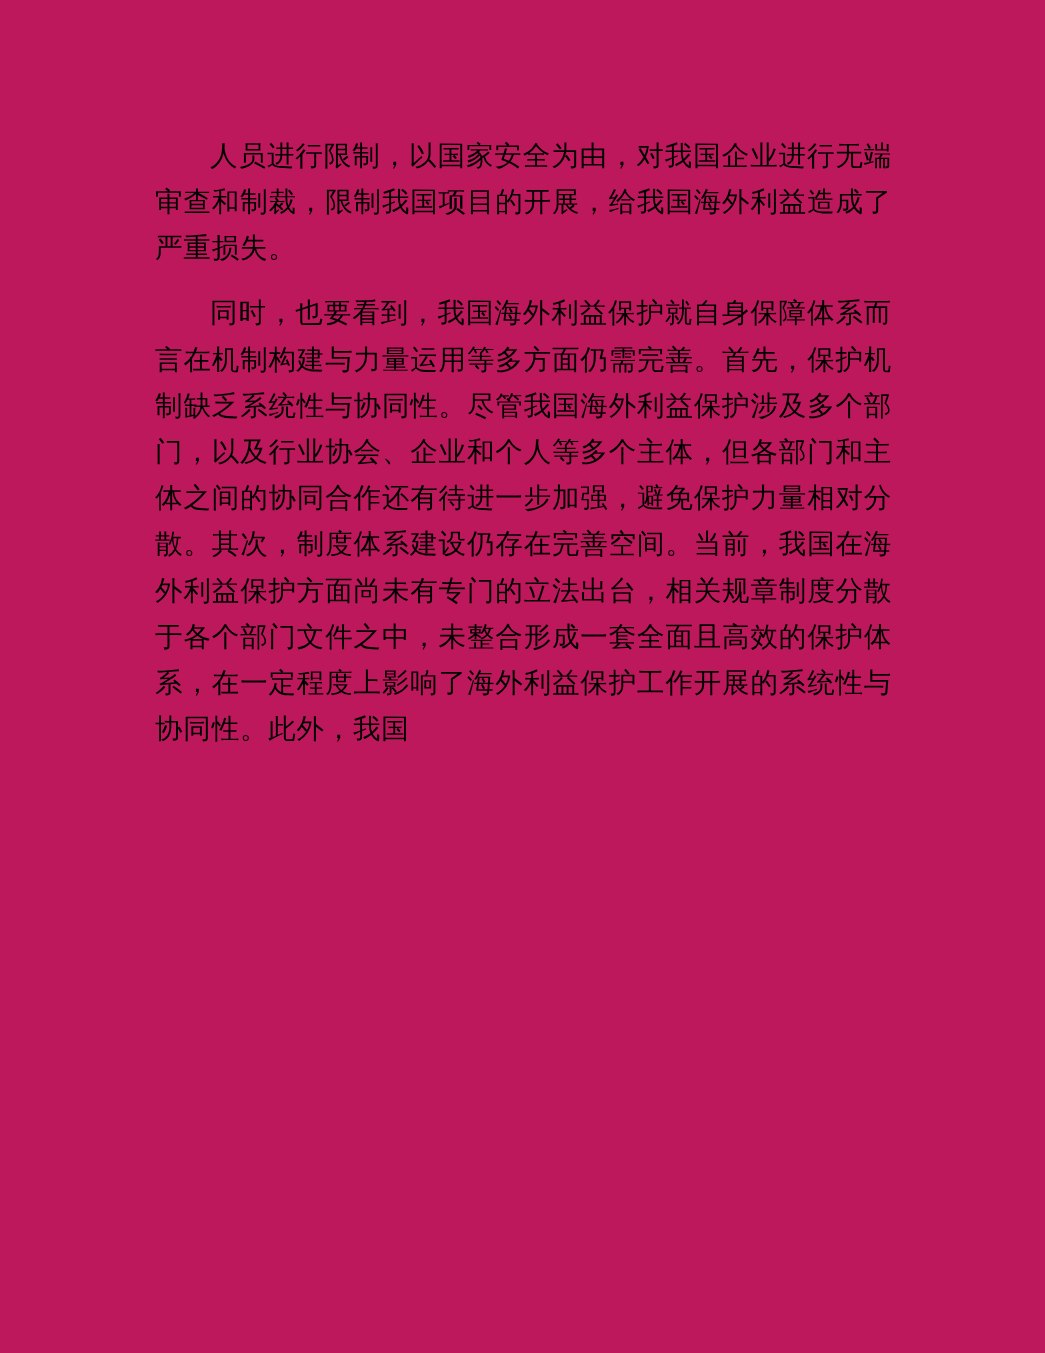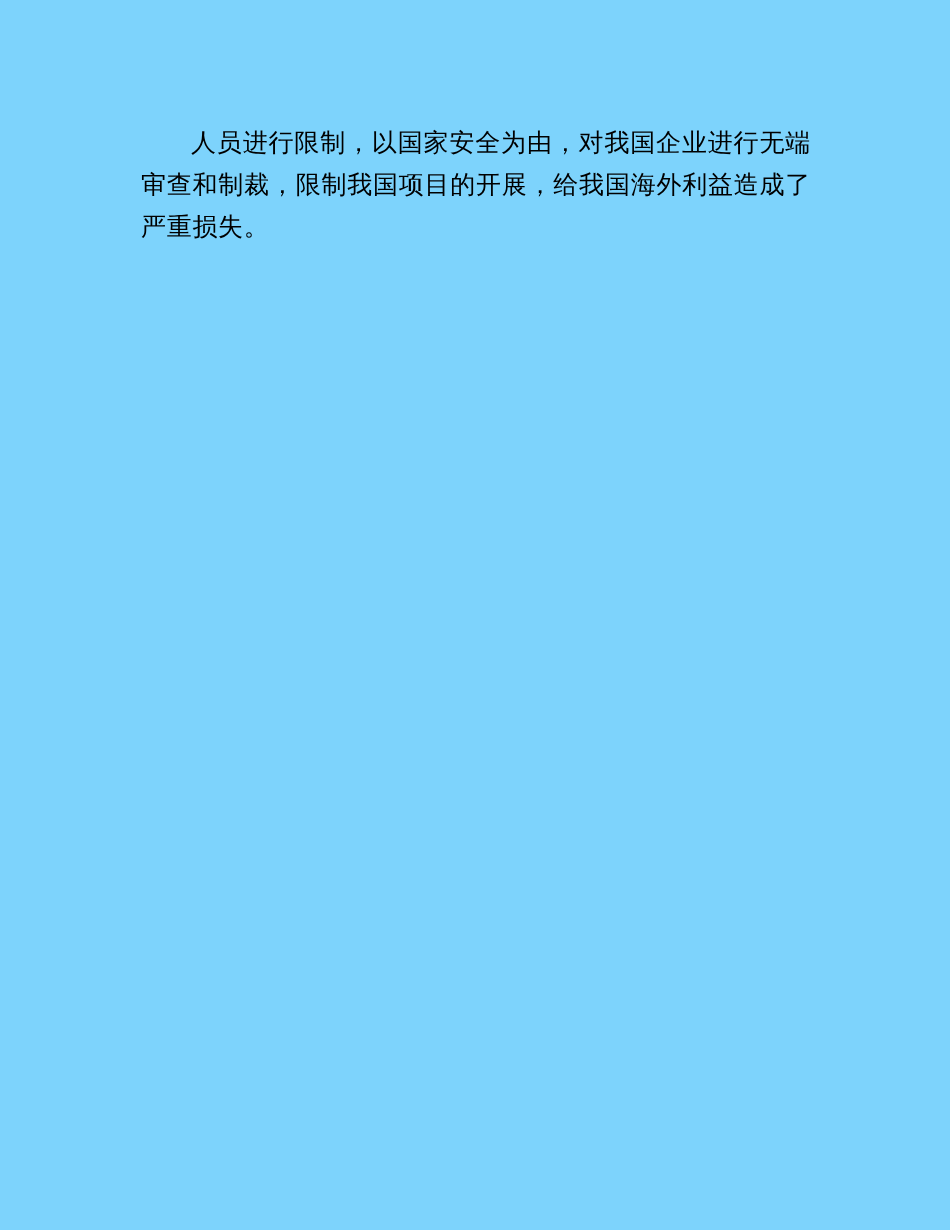--- a/index.html
+++ b/index.html
@@ -10,33 +10,34 @@
   body {
     width: 950px;
     height: 1230px;
     overflow: hidden;
     font-family: "Liberation Sans", "DejaVu Sans", sans-serif;
   }
   .page {
     box-sizing: border-box;
     width: 950px;
     height: 1230px;
-    background: #7dd3fc;
+    background: #be185d;
     padding: 121px 139px 0 141px;
   }
   .para {
     margin: 0 0 17px 0;
     color: #000000;
     font-size: 25px;
     line-height: 42px;
     letter-spacing: 0.7px;
     text-align: justify;
     text-justify: inter-character;
     text-indent: 2em;
     word-break: break-all;
   }
 </style>
 </head>
 <body>
 
 <div class="page">
   <p class="para">人员进行限制，以国家安全为由，对我国企业进行无端审查和制裁，限制我国项目的开展，给我国海外利益造成了严重损失。</p>
+  <p class="para">同时，也要看到，我国海外利益保护就自身保障体系而言在机制构建与力量运用等多方面仍需完善。首先，保护机制缺乏系统性与协同性。尽管我国海外利益保护涉及多个部门，以及行业协会、企业和个人等多个主体，但各部门和主体之间的协同合作还有待进一步加强，避免保护力量相对分散。其次，制度体系建设仍存在完善空间。当前，我国在海外利益保护方面尚未有专门的立法出台，相关规章制度分散于各个部门文件之中，未整合形成一套全面且高效的保护体系，在一定程度上影响了海外利益保护工作开展的系统性与协同性。此外，我国</p>
 </div>
 
 </body></html>

